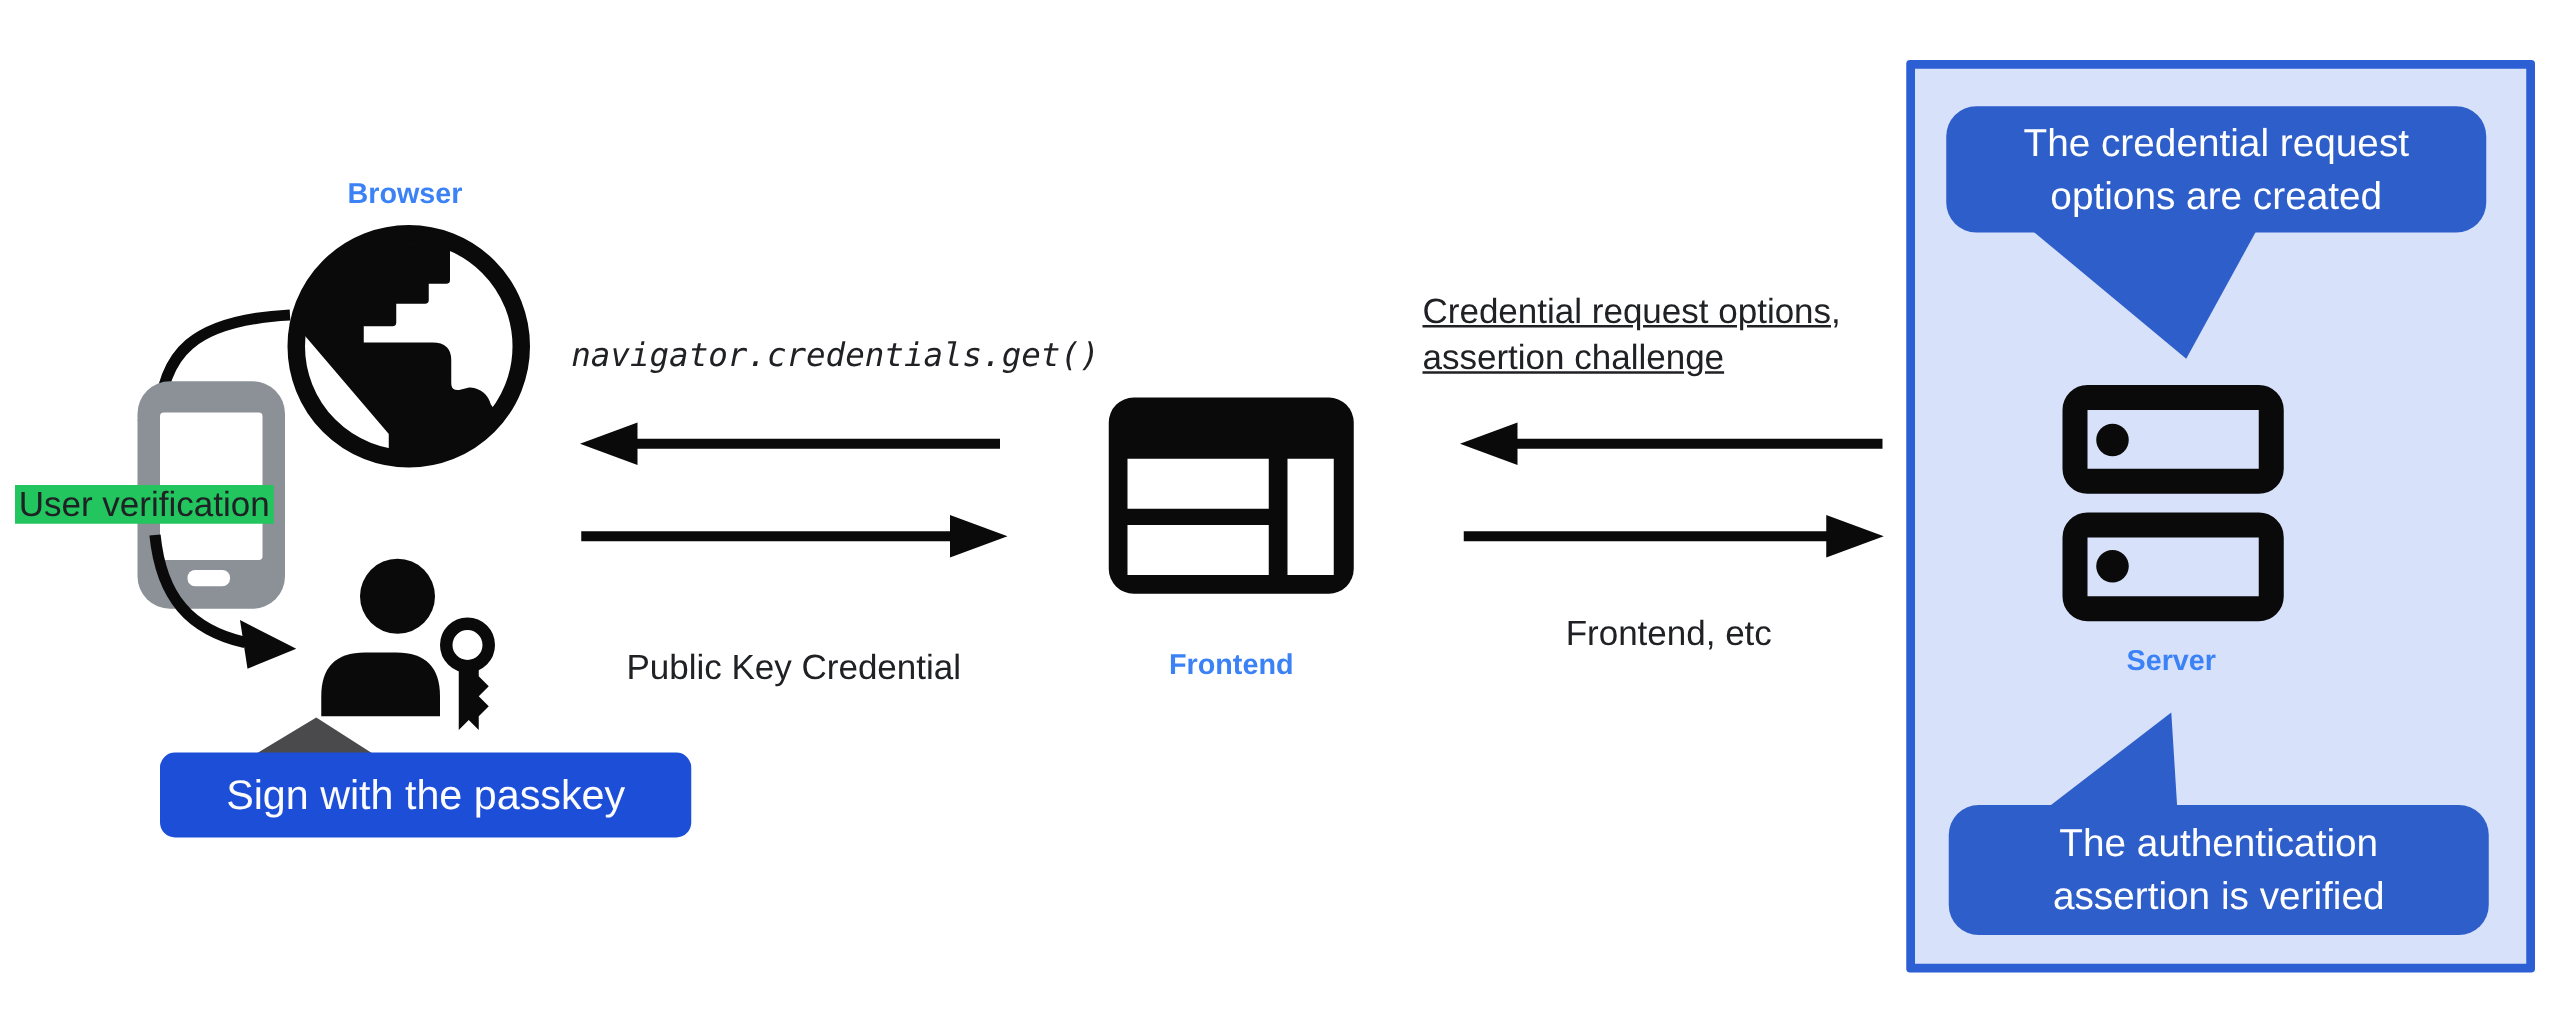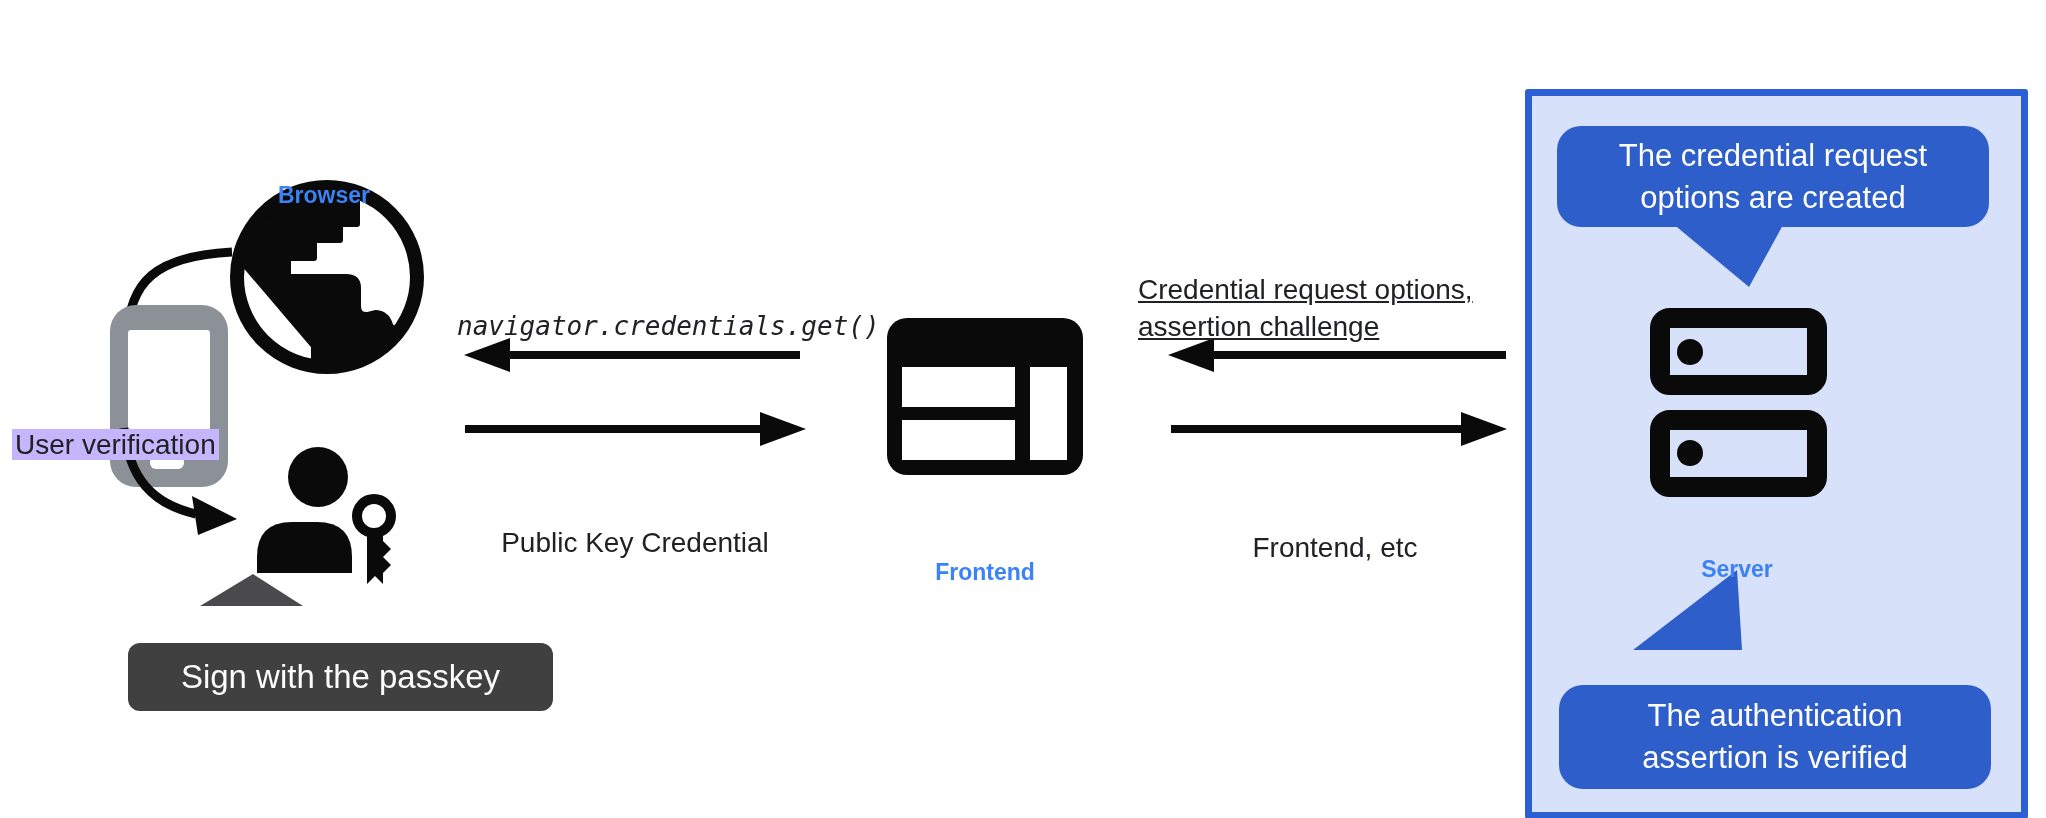--- a/index.html
+++ b/index.html
@@ -4,21 +4,21 @@
 <style>
   html,body{margin:0;padding:0;background:#ffffff;}
   #canvas{
     position:relative;
     width:2046px;height:818px;
     background:#ffffff;
     font-family:"Liberation Sans", sans-serif;
     color:#202124;
     overflow:hidden;
   }
-  .abs{position:absolute;margin-top:41px;}
+  .abs{position:absolute;}
   
   .icon-label{
     font-weight:bold;font-size:23px;color:#3b82f6;text-align:center;
   }
   .annot{
     font-size:28px;color:#202124;line-height:37px;
   }
   .code{
     font-family:"DejaVu Sans Mono", monospace;
     font-size:26px;color:#202124;letter-spacing:0px;
@@ -33,28 +33,28 @@
   .bubble{
     background:#2e5ec9;border-radius:24px;color:#ffffff;
     display:flex;flex-direction:column;align-items:center;justify-content:center;
     font-size:31px;line-height:42px;text-align:center;z-index:2;
   }
   .bubble-top{left:1557px;top:85px;width:432px;height:101px;}
   .bubble-bottom{left:1559px;top:644px;width:432px;height:104px;}
   
   .passkey-tooltip{
     left:128px;top:602px;width:425px;height:68px;
-    background:#404040;border-radius:12px;color:#fcfcfc;
+    background:#1d4ed8;border-radius:12px;color:#fcfcfc;
     display:flex;align-items:center;justify-content:center;
     font-size:33px;z-index:2;
   }
   
   #shapes{position:absolute;left:0;top:0;z-index:1;}
   .txt{z-index:2;}
-  .knockout{background:#c4b5fd;padding:0 3px;}
+  .knockout{background:#22c55e;padding:0 3px;}
 </style>
 </head>
 <body>
 
 <div id="canvas">
 
   <div class="abs server-panel"></div>
 
   <svg id="shapes" width="2046" height="818" viewBox="0 0 2046 818">
 
@@ -143,21 +143,21 @@
   <div class="abs txt annot" style="left:12px;top:385px;">
     <span class="knockout">User verification</span>
   </div>
 
   <div class="abs passkey-tooltip">
     <span>Sign with the passkey</span>
   </div>
 
   <div class="abs txt code" style="left:457px;top:270px;font-style:italic;">navigator.credentials.get()</div>
 
-  <div class="abs txt annot" style="left:435px;top:483px;width:400px;text-align:center;">Public Key Credential</div>
+  <div class="abs txt annot" style="left:435px;top:515px;width:400px;text-align:center;">Public Key Credential</div>
 
   <div class="abs txt icon-label" style="left:885px;top:518px;width:200px;">Frontend</div>
 
   <div class="abs txt annot" style="left:1138px;top:230px;text-decoration:underline;">
     <div>Credential request options,</div>
     <div>assertion challenge</div>
   </div>
 
   <div class="abs txt annot" style="left:1185px;top:488px;width:300px;text-align:center;">Frontend, etc</div>
 

